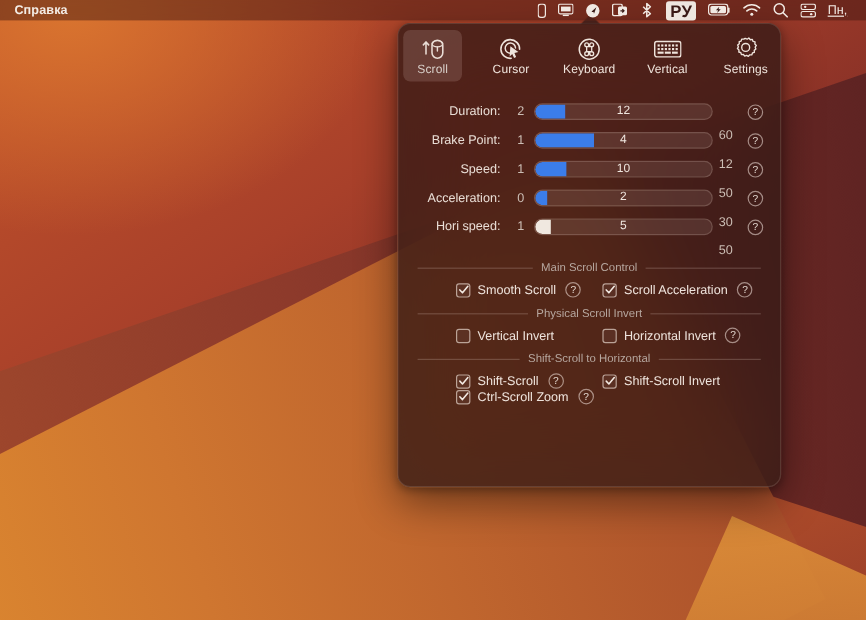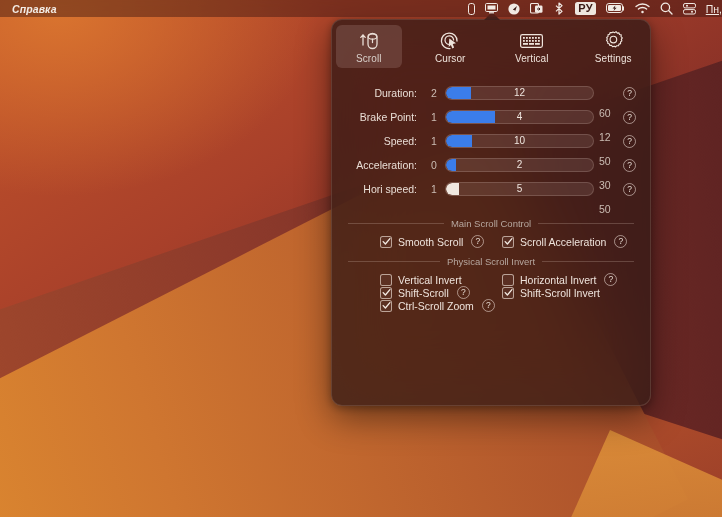--- a/index.html
+++ b/index.html
@@ -57,33 +57,33 @@
 
   
   #menubar {
     position:absolute; left:0; top:0; width:722px; height:17px;
     background:rgba(60,22,18,0.46);
     backdrop-filter:blur(18px);
     display:flex; align-items:center;
     color:#f3ece6; font-size:10.5px;
     z-index:30;
   }
-  #menubar .app-name { margin-left:12px; font-weight:700; letter-spacing:.1px;font-style:italic; }
+  #menubar .app-name { margin-left:12px; font-weight:700; letter-spacing:.1px; }
   #menubar .spacer { flex:1; }
   .mb-item {
     display:flex; align-items:center; justify-content:center;
     height:17px; padding:0 5px; color:#f1e9e3;
   }
   .mb-item svg { display:block; }
   .mb-lang {
-    font-size:11px; font-weight:700; color:#3a1a16;
+    font-size:14px; font-weight:700; color:#3a1a16;
     background:#eee6df; border-radius:2.5px;
     padding:1px 3px; line-height:1; letter-spacing:.2px;
   }
-  .mb-clock { font-size:10.5px; padding-right:0; white-space:nowrap;text-decoration:underline; }
+  .mb-clock { font-size:10.5px; padding-right:16px; white-space:nowrap;text-decoration:underline; }
 
   
   #panel {
     position:absolute; left:331px; top:19px; width:320px; height:387px;
     background:rgba(52,27,24,0.80);
     backdrop-filter:blur(34px) saturate(130%);
     border-radius:11px;
     border:1px solid rgba(255,230,215,0.13);
     box-shadow:0 12px 34px rgba(0,0,0,0.45), 0 2px 8px rgba(0,0,0,0.3);
     z-index:20;
@@ -281,20 +281,33 @@
           <svg width="20" height="20" viewBox="0 0 20 20">
             <path d="M17 10 A7.8 7.8 0 1 0 10 17.6" fill="none" stroke="#efe4dc" stroke-width="1.3" stroke-linecap="round"></path>
             <path d="M13.6 9 A4.3 4.3 0 1 0 9.6 13.4" fill="none" stroke="#efe4dc" stroke-width="1.2" stroke-linecap="round"></path>
             <path d="M9.3 7.6 L16 12.3 L12.7 13.1 L14.1 16.6 L12.4 17.4 L10.9 13.9 L8.7 16 Z" fill="#efe4dc"></path>
           </svg>
         </span>
         <span class="tab-label">Cursor</span>
       </div>
 
 
+      <div class="tab">
+        <span class="tab-icon">
+          <svg width="20" height="20" viewBox="0 0 20 20">
+            <circle cx="10" cy="10" r="8.3" fill="none" stroke="#efe4dc" stroke-width="1.25"></circle>
+            <path d="M7.9 7.9 h4.2 v4.2 h-4.2 z
+                     M7.9 7.9 a1.6 1.6 0 1 1 1.6 -1.6 v1.6
+                     M12.1 7.9 a1.6 1.6 0 1 0 -1.6 -1.6 v1.6
+                     M7.9 12.1 a1.6 1.6 0 1 0 1.6 1.6 v-1.6
+                     M12.1 12.1 a1.6 1.6 0 1 1 -1.6 1.6 v-1.6" fill="none" stroke="#efe4dc" stroke-width="1.1" stroke-linejoin="round"></path>
+          </svg>
+        </span>
+        <span class="tab-label">Keyboard</span>
+      </div>
 
       <div class="tab">
         <span class="tab-icon">
           <svg width="23" height="18" viewBox="0 0 23 18">
             <rect x="0.6" y="2.6" width="21.8" height="12.8" rx="1.8" fill="none" stroke="#efe4dc" stroke-width="1.2"></rect>
             <g fill="#efe4dc">
               <rect x="3" y="5" width="1.8" height="1.8"></rect>
                 <rect x="6" y="5" width="1.8" height="1.8"></rect>
               <rect x="9" y="5" width="1.8" height="1.8"></rect>
                 <rect x="12" y="5" width="1.8" height="1.8"></rect>
@@ -418,20 +431,21 @@
           <span class="cb"></span>
           <span class="cb-label">Vertical Invert</span>
         </div>
         <div class="cb-cell">
           <span class="cb"></span>
           <span class="cb-label">Horizontal Invert</span>
           <span class="help" style="margin-left:2px">?</span>
         </div>
       </div>
 
+      <div class="sect-title">Shift-Scroll to Horizontal</div>
       <div class="cb-row">
         <div class="cb-cell col1">
           <span class="cb">
             <svg width="9" height="9" viewBox="0 0 9 9">
                 <path d="M1.2 4.6 L3.4 7 L7.9 1.6" fill="none" stroke="#f3eae3" stroke-width="1.3" stroke-linecap="round" stroke-linejoin="round"></path>
               </svg>
           </span>
           <span class="cb-label">Shift-Scroll</span>
           <span class="help" style="margin-left:2px">?</span>
         </div>

